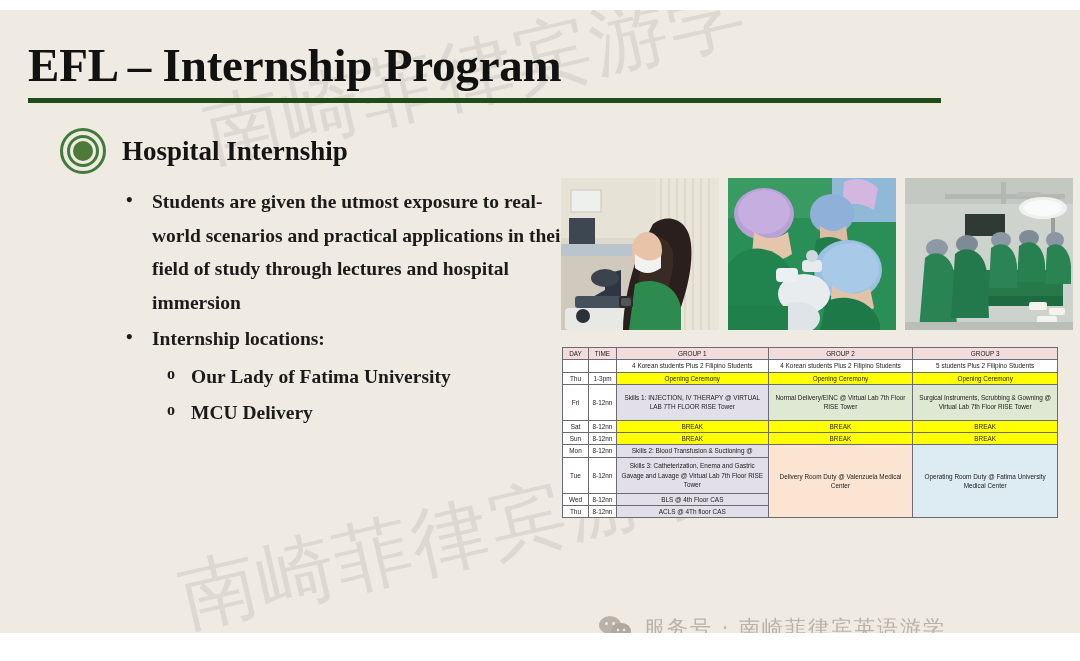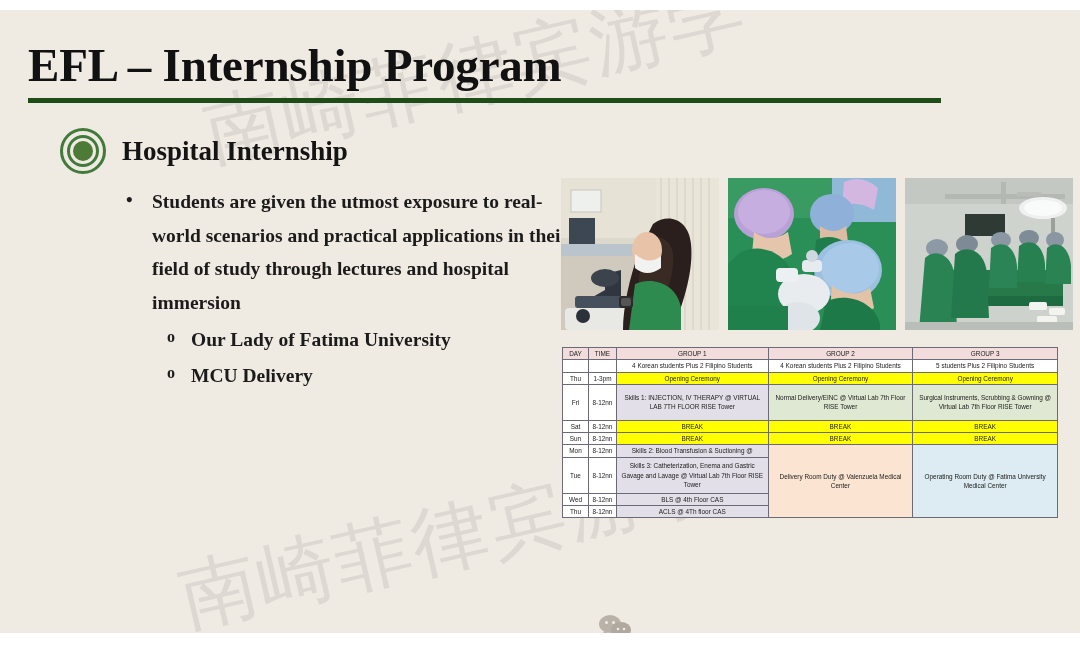--- a/index.html
+++ b/index.html
@@ -191,20 +191,21 @@
     <div id="target-icon">
       <div class="ring2">
         <div class="dot"></div>
       </div>
     </div>
     <div id="heading-text">Hospital Internship</div>
   </div>
 
   <div id="bullets">
     <div class="bullet">Students are given the utmost exposure to real-world scenarios and practical applications in their field of study through lectures and hospital immersion</div>
+    <div class="bullet">Internship locations:</div>
     <div class="sublist">
       <div class="subitem">Our Lady of Fatima University</div>
       <div class="subitem">MCU Delivery</div>
     </div>
   </div>
 
   <div id="photo-strip">
     <div class="photo">
       <svg viewBox="0 0 158 152" preserveAspectRatio="none" aria-hidden="true">
         <rect x="0" y="0" width="158" height="152" fill="#ddd8cc"></rect>
@@ -380,15 +381,16 @@
     <svg id="wechat-icon" viewBox="0 0 34 26" aria-hidden="true">
       <ellipse cx="12" cy="10" rx="11" ry="9" fill="#b9b2a8"></ellipse>
       <path d="M6 17 L4 23 L10 19 Z" fill="#b9b2a8"></path>
       <circle cx="8.5" cy="8.5" r="1.5" fill="#efeae2"></circle>
       <circle cx="15.5" cy="8.5" r="1.5" fill="#efeae2"></circle>
       <ellipse cx="23" cy="16" rx="10" ry="8" fill="#b0a99f"></ellipse>
       <path d="M28 22 L31 26 L26 24 Z" fill="#b0a99f"></path>
       <circle cx="20" cy="15" r="1.3" fill="#efeae2"></circle>
       <circle cx="26" cy="15" r="1.3" fill="#efeae2"></circle>
     </svg>
+    <div id="footer-text">服务号 · 南崎菲律宾英语游学</div>
   </div>
 
 </div>
 
 </body></html>

